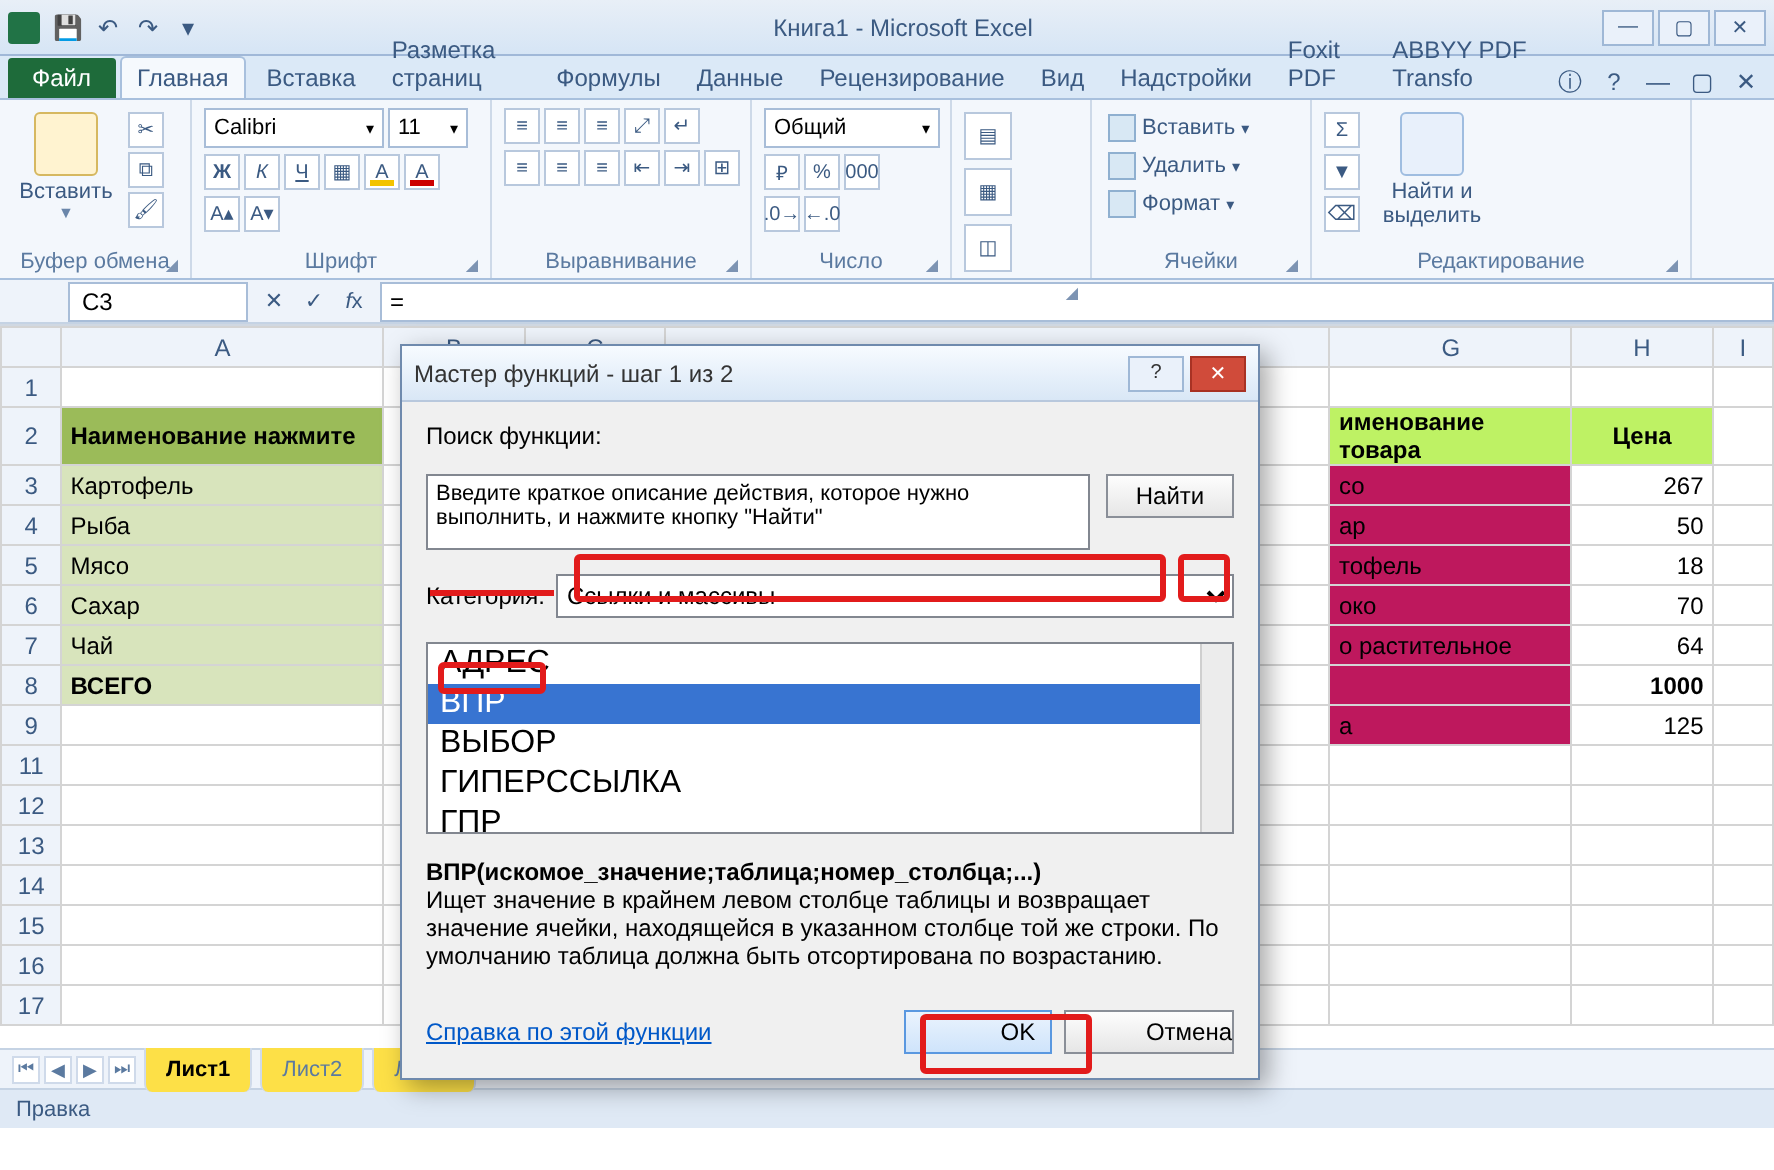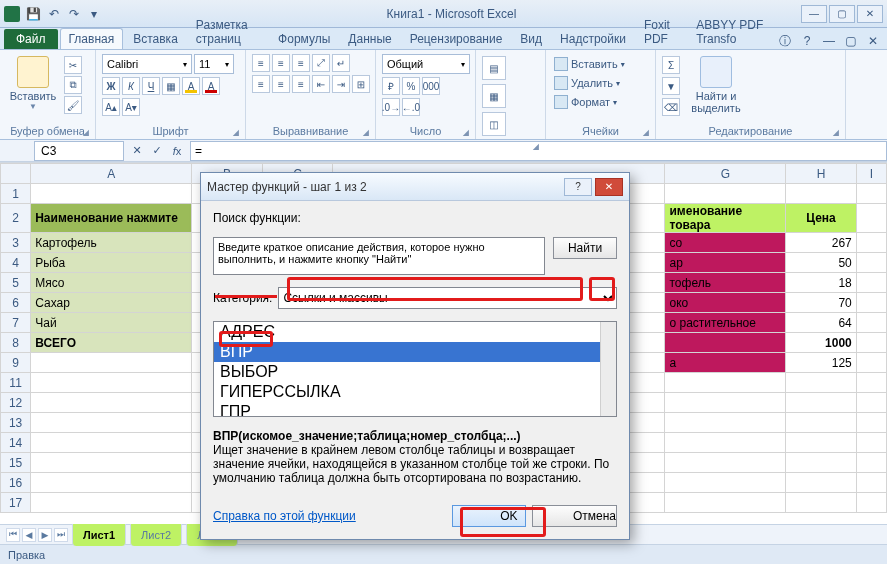--- a/index.html
+++ b/index.html
@@ -56,21 +56,21 @@
 .hdr-orange { background:#bef264; color:#000; font-weight:bold; text-align:center; }
 .cell-green { background:#d8e4bc; }
 .cell-orange { background:#be185d; }
 .cell-bold { font-weight:bold; }
 .num { text-align:right !important; }
 
 
 .sheettabs { height: 20px; border-top:1px solid #c5d3e4; display:flex; align-items:center; background:#eef3fa; font-size:11px; color:#5b7aa0; padding-left:6px; gap:4px;}
 .sheettabs .nav { display:flex; gap:2px; }
 .sheettabs .nav span { width:14px; height:14px; border:1px solid #cfdaea; background:#fff; display:inline-flex; align-items:center; justify-content:center; font-size:9px;}
-.sheettabs .stab { padding:5px 10px; background:#bef264; border:1px solid #cfdaea; border-bottom:none; border-radius: 0 0 4px 4px; }
+.sheettabs .stab { padding:5px 10px; background:#fde047; border:1px solid #cfdaea; border-bottom:none; border-radius: 0 0 4px 4px; }
 .sheettabs .stab.active { font-weight:bold; color:#000; }
 .status { height:20px; background:#dfe9f5; border-top:1px solid #c5d3e4; display:flex; align-items:center; padding:0 8px; font-size:11px; color:#3b5a82; }
 
 
 .dialog { position:absolute; left:200px; top:172px; width:430px; background:#f0f0f0; border:1px solid #6f8aad; box-shadow: 4px 4px 12px rgba(0,0,0,.35); }
 .dialog .dtitle { height:28px; background: linear-gradient(#f7fbff,#d9e7f6); display:flex; align-items:center; padding:0 6px; font-size:12px; color:#333; border-bottom:1px solid #b8c8dd; }
 .dialog .dtitle .dctrl { margin-left:auto; display:flex; gap:3px; }
 .dialog .dtitle .dctrl span { width:28px; height:18px; border:1px solid #9fb8d6; background:#eaf1fa; display:inline-flex; align-items:center; justify-content:center; font-size:10px; }
 .dialog .dtitle .dctrl .close { background:#d04b3a; color:#fff; border-color:#a83224; }
 .dialog .body { padding: 10px 12px 12px 12px; display:flex; flex-direction:column; gap:12px; }

